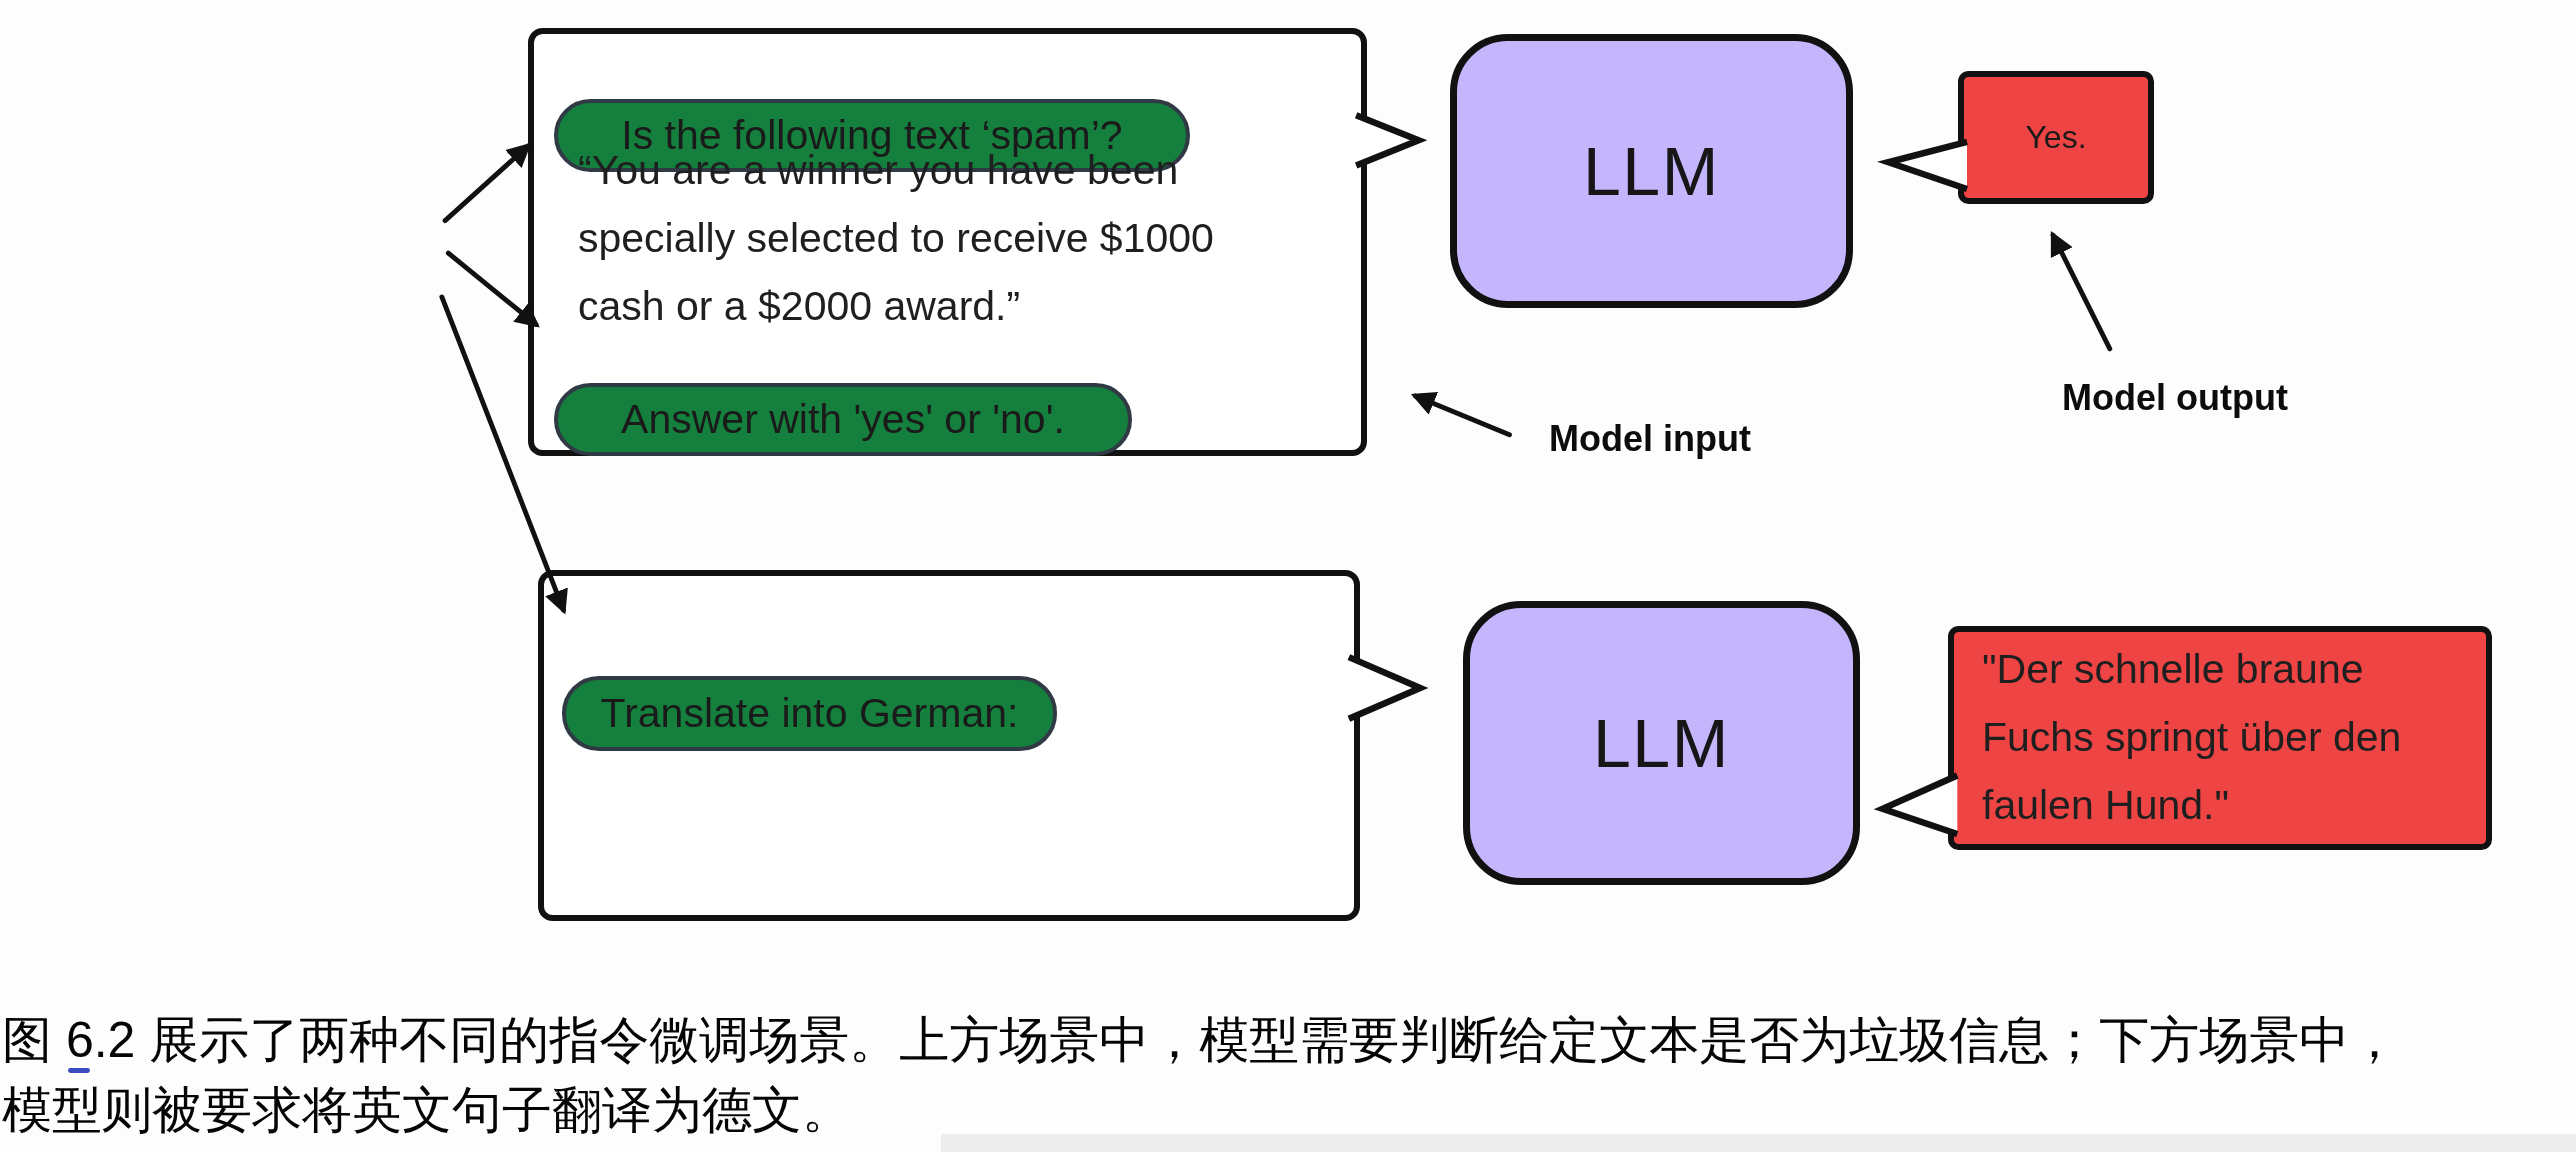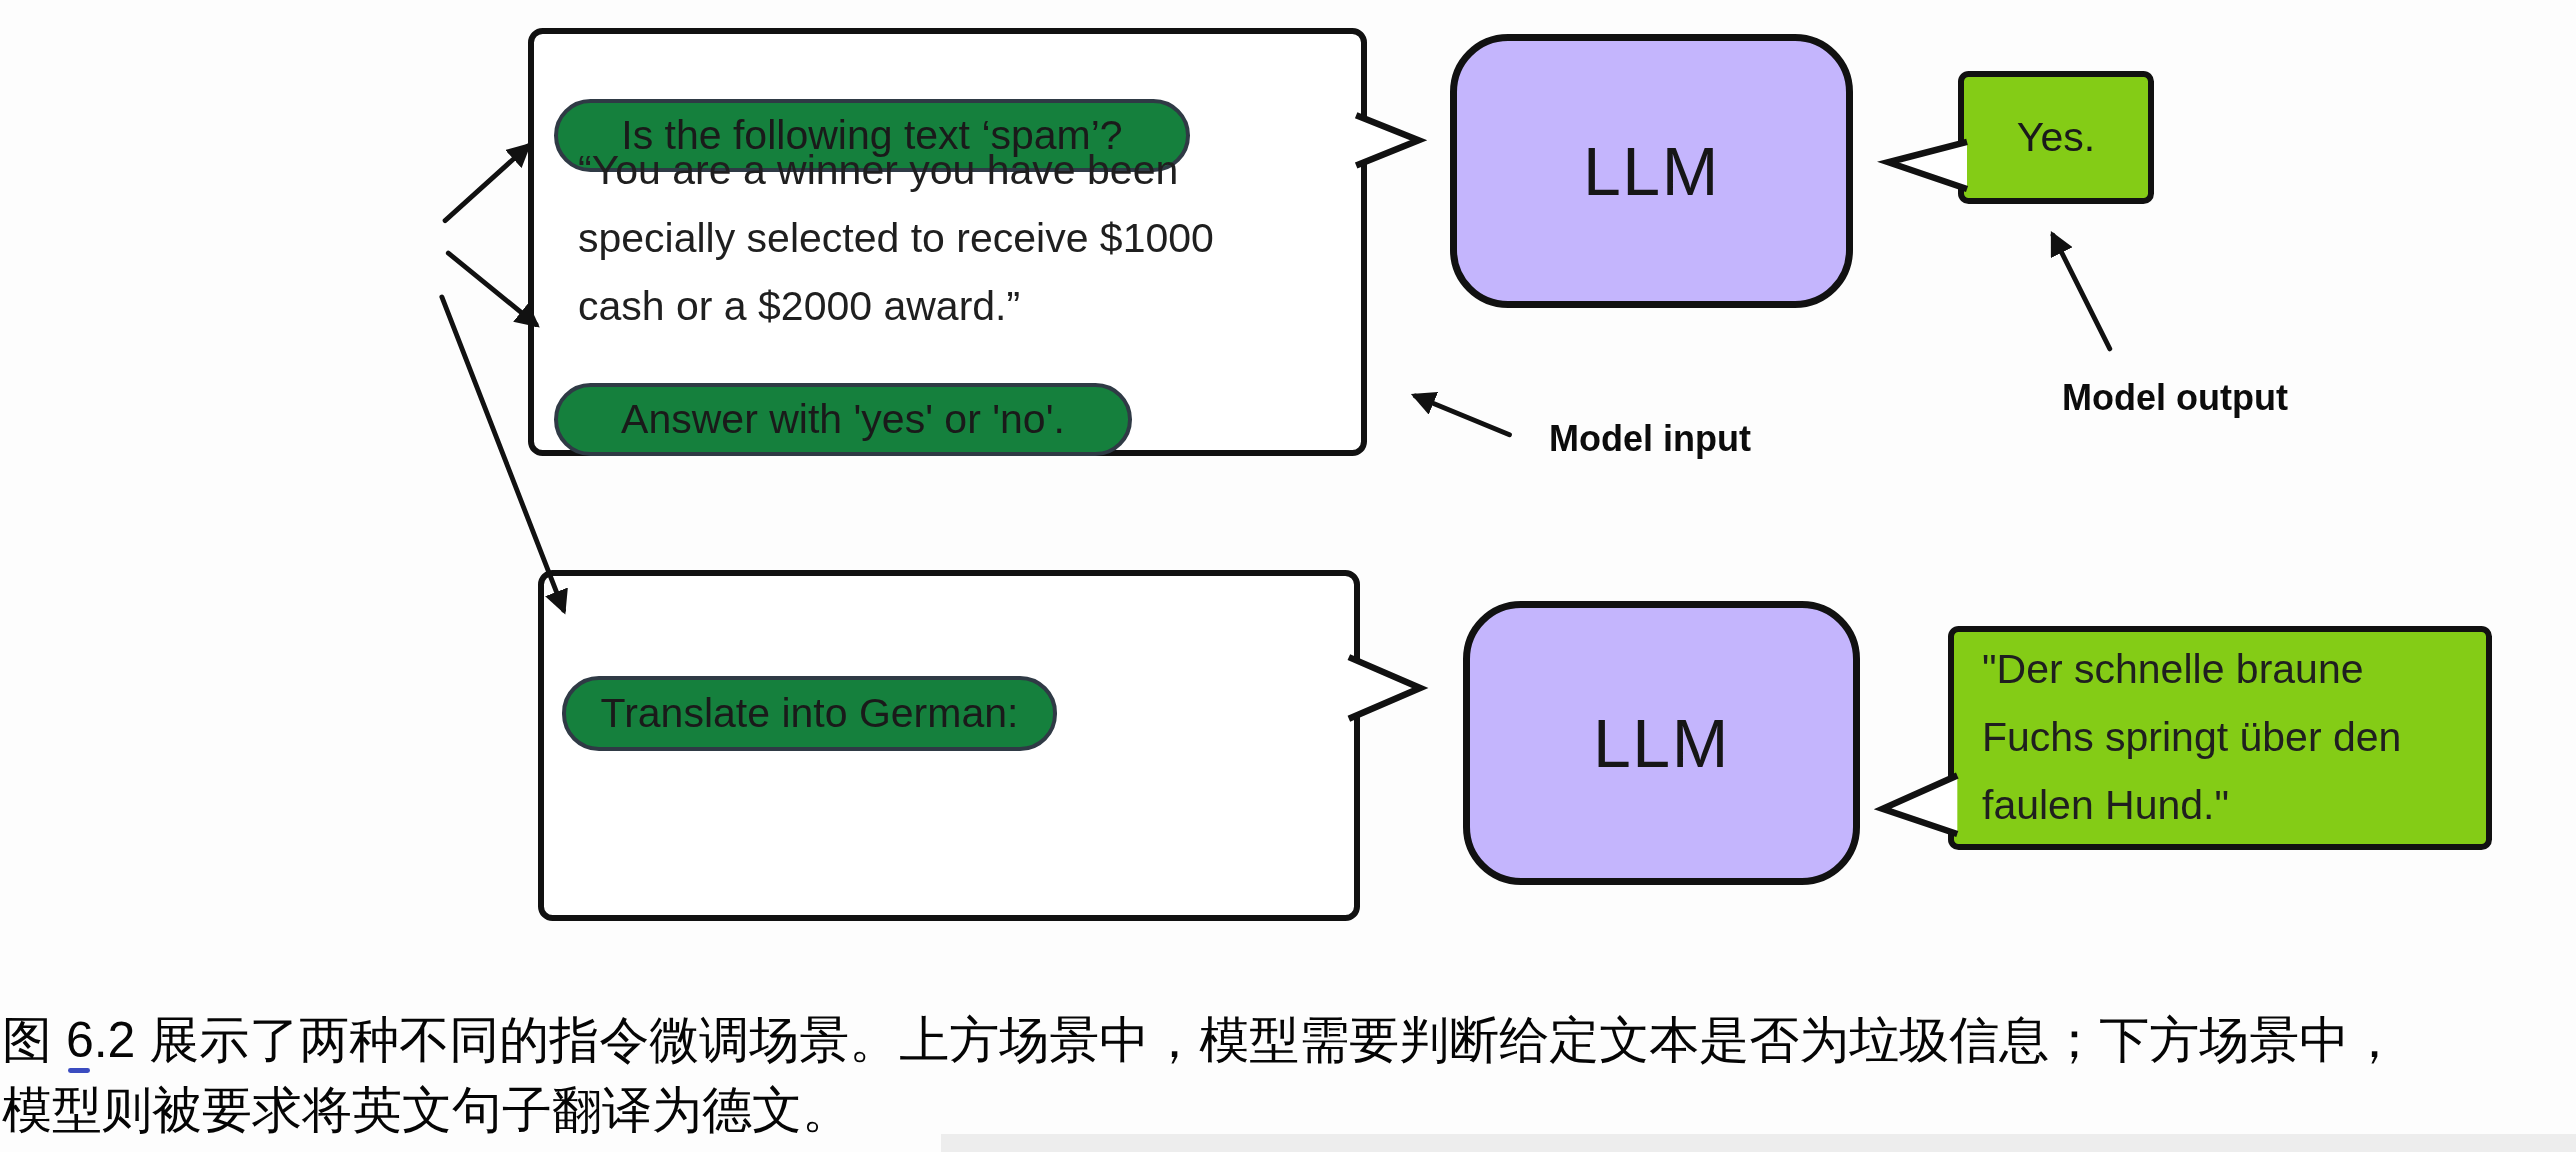--- a/index.html
+++ b/index.html
@@ -29,27 +29,27 @@
     border-radius:58px;
     box-sizing:border-box;
     z-index:2;
     display:flex;align-items:center;justify-content:center;
     font-size:68px;
     letter-spacing:1.6px;
     color:#161616;
   }
   .out-bubble{
     position:absolute;
-    background:#84cc16;
+    background:#ef4444;
     border:6.5px solid #111;
     border-radius:10.6px;
     box-sizing:border-box;
     z-index:2;
     display:flex;align-items:center;justify-content:center;
-    font-size:41px;
+    font-size:32px;
     color:#1a1a1a;
   }
   .pill{
     position:absolute;
     background:#15803d;
     border:4px solid #2f3a45;
     border-radius:37px;
     box-sizing:border-box;
     z-index:3;
     display:flex;align-items:center;justify-content:center;

